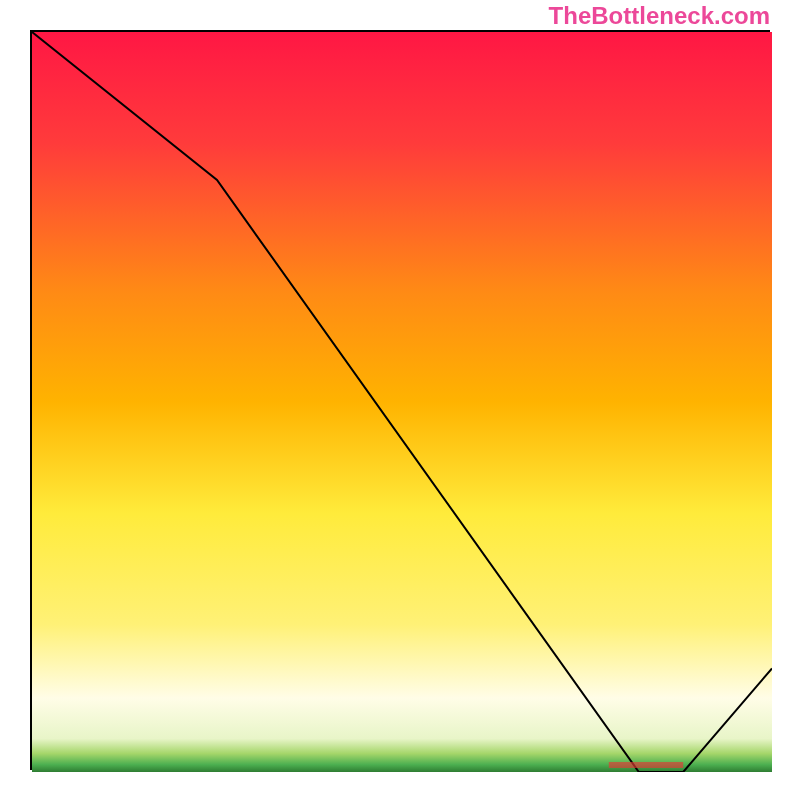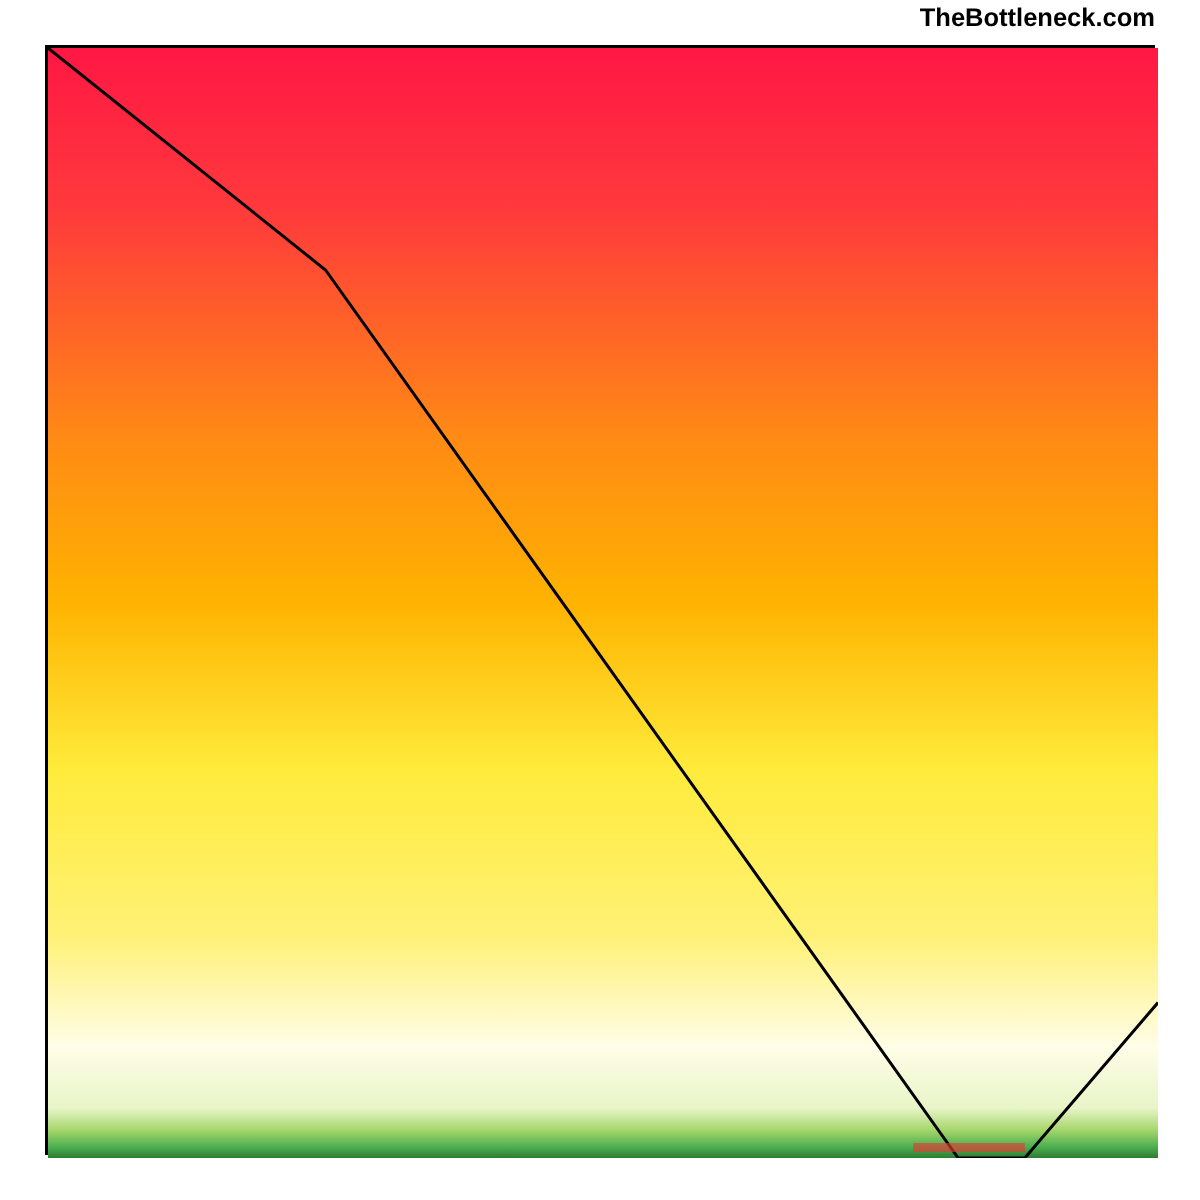--- a/index.html
+++ b/index.html
@@ -7,23 +7,23 @@
     width: 800px;
     height: 800px;
     background: #fff;
     position: relative;
     font-family: Arial, sans-serif;
   }
   .watermark {
     position: absolute;
     top: 2px;
     right: 30px;
-    font-size: 17px;
+    font-size: 24px;
     font-weight: bold;
-    color: #000000;
+    color: #ec4899;
     font-family: Arial, sans-serif;
   }
   .plot-area {
     position: absolute;
     left: 30px;
     top: 30px;
     width: 740px;
     height: 740px;
     border: 2px solid #000;
   }

